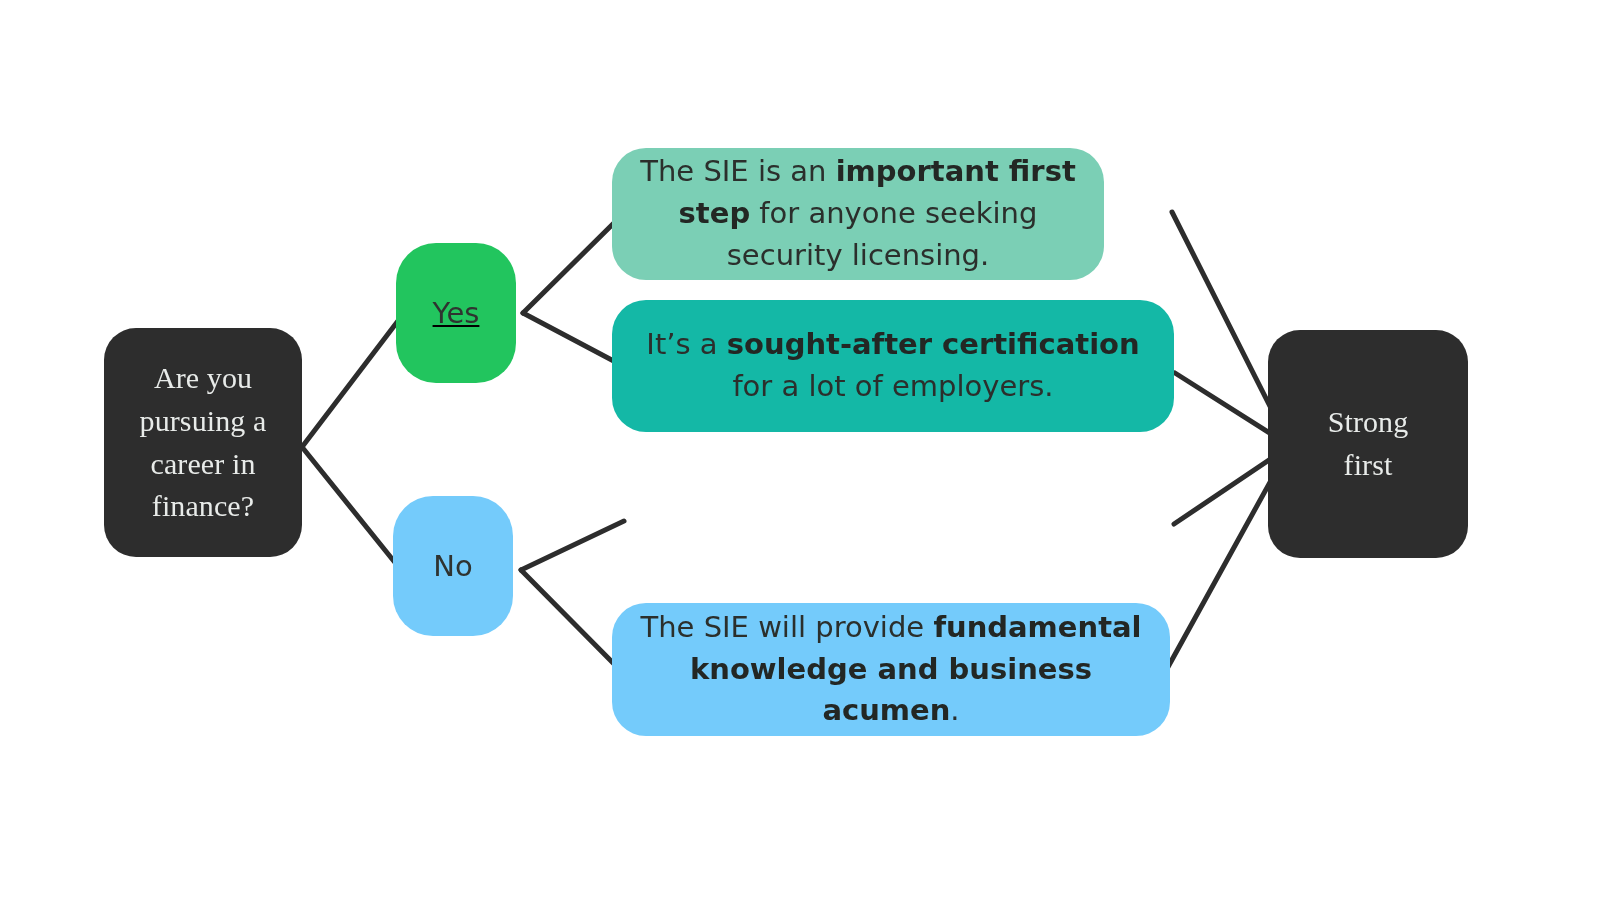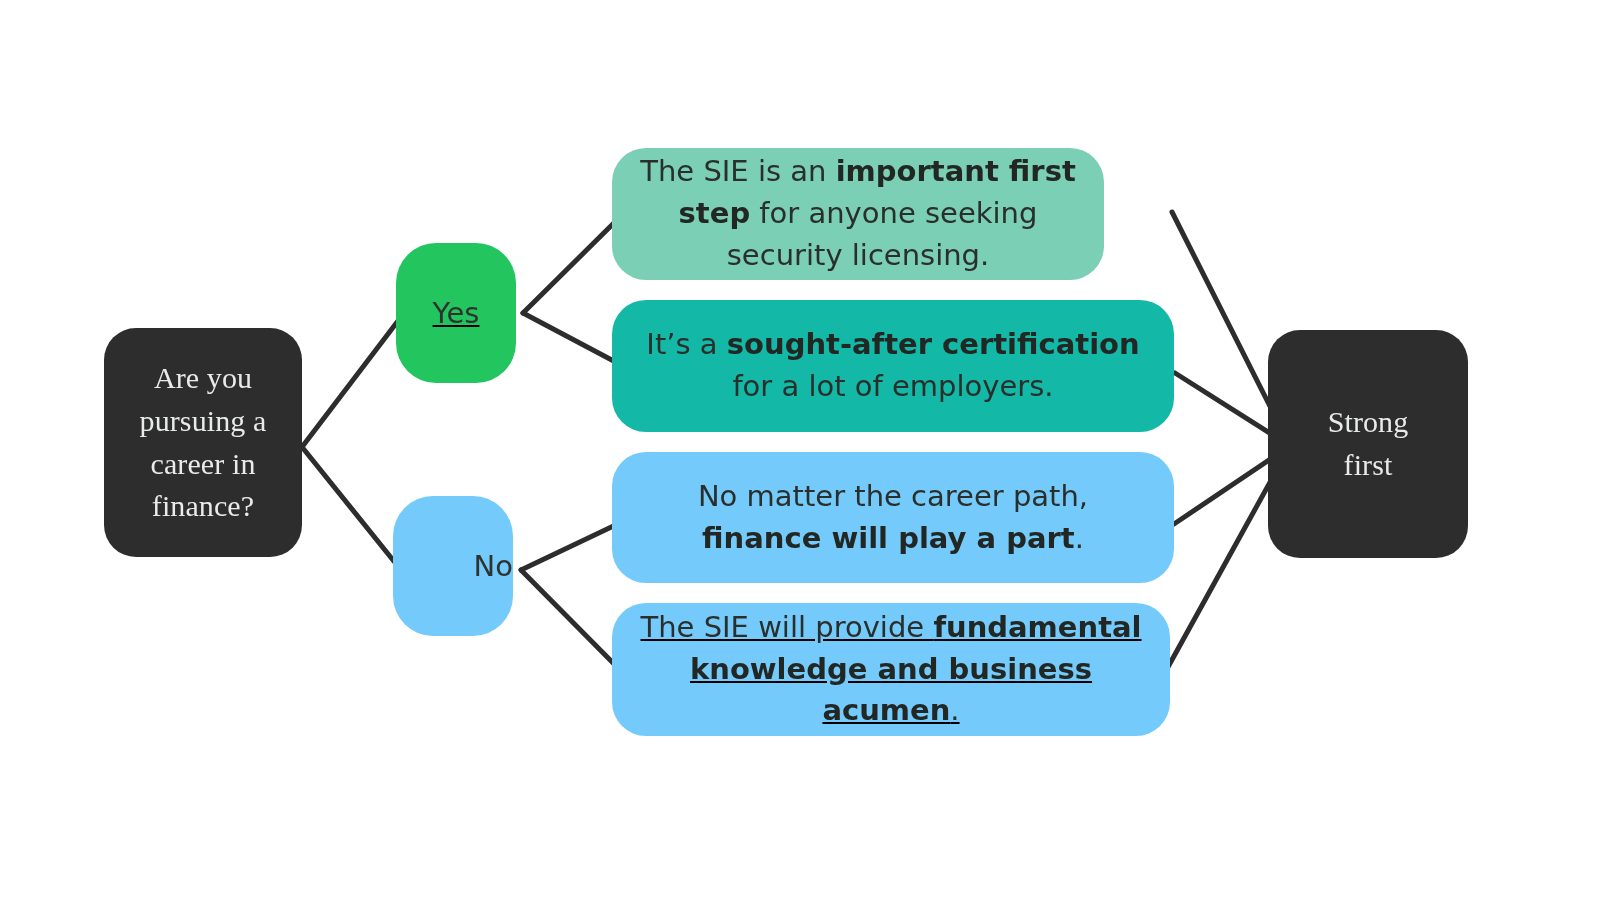--- a/index.html
+++ b/index.html
@@ -153,37 +153,34 @@
     <span class="node-label">Are you
 pursuing a
 career in
 finance?</span>
   </div>
 
   <div class="node node-branch" id="node-yes" style="background: #22c55e; text-decoration: underline;">
     <span class="node-label">Yes</span>
   </div>
 
-  <div class="node node-branch" id="node-no" style="background: rgb(116, 203, 251); justify-content: flex-end;">
+  <div class="node node-branch" id="node-no" style="background: rgb(116, 203, 251);">
     <span class="node-label">No</span>
   </div>
 
   <div class="card card-green" id="card-1" style="background: rgb(123, 207, 181);">
     <span class="card-text"><span>The SIE is an </span><b>important first step</b><span> for anyone seeking security licensing.</span></span>
   </div>
 
   <div class="card card-green" id="card-2" style="background: #14b8a6;">
     <span class="card-text"><span>It’s a </span><b>sought-after certification</b><span> for a lot of employers.</span></span>
   </div>
 
-  <div class="card card-blue" id="card-3" style="background: rgb(116, 203, 251);">
-    <span class="card-text"><span>No matter the career path, </span><b>finance will play a part</b><span>.</span></span>
-  </div>
 
-  <div class="card card-blue" id="card-4" style="background: rgb(116, 203, 251); text-decoration: underline;">
+  <div class="card card-blue" id="card-4" style="background: rgb(116, 203, 251);">
     <span class="card-text"><span>The SIE will provide </span><b>fundamental knowledge and business acumen</b><span>.</span></span>
   </div>
 
   <div class="node node-dark" id="node-outcome" style="background: rgb(45, 45, 45);">
     <span class="node-label">Strong
 first</span>
   </div>
 
 </div>
 

